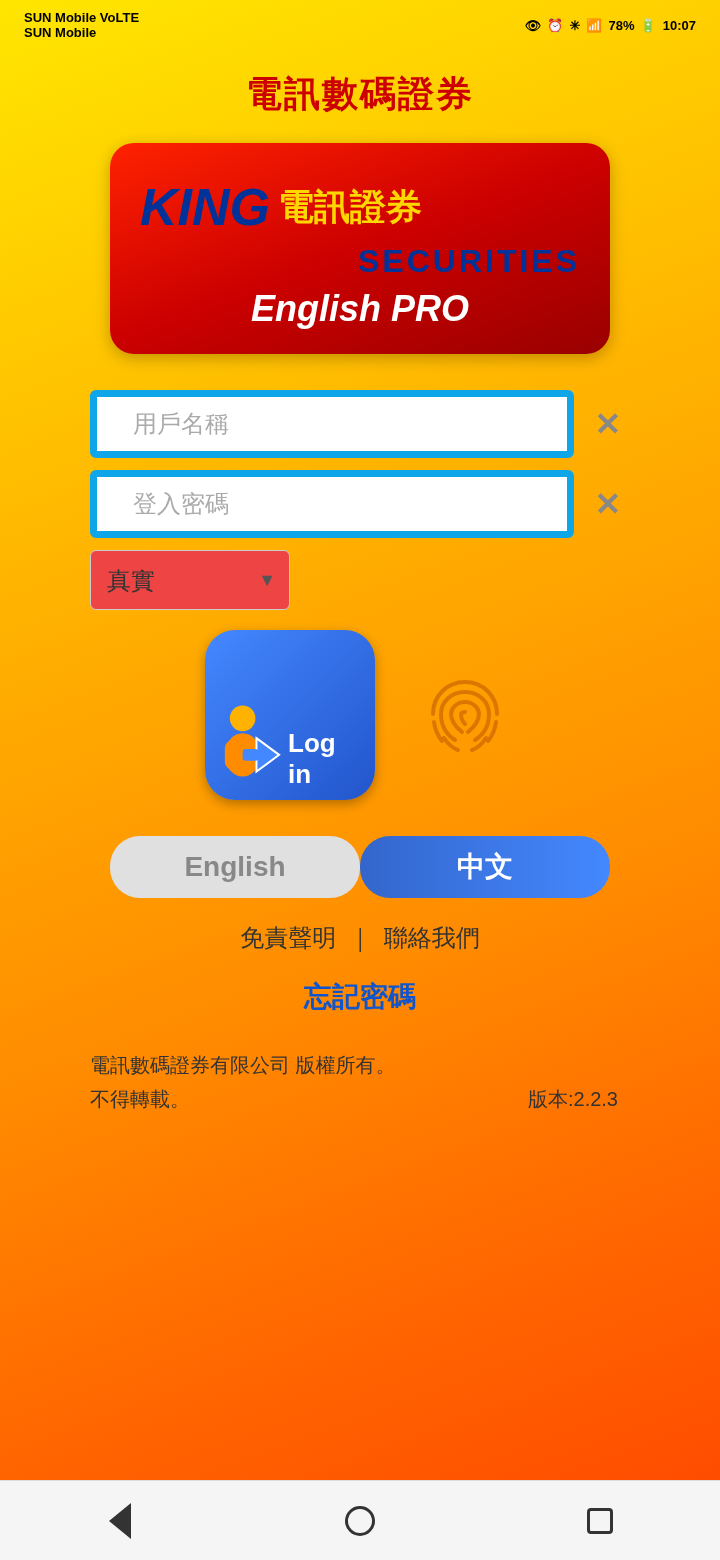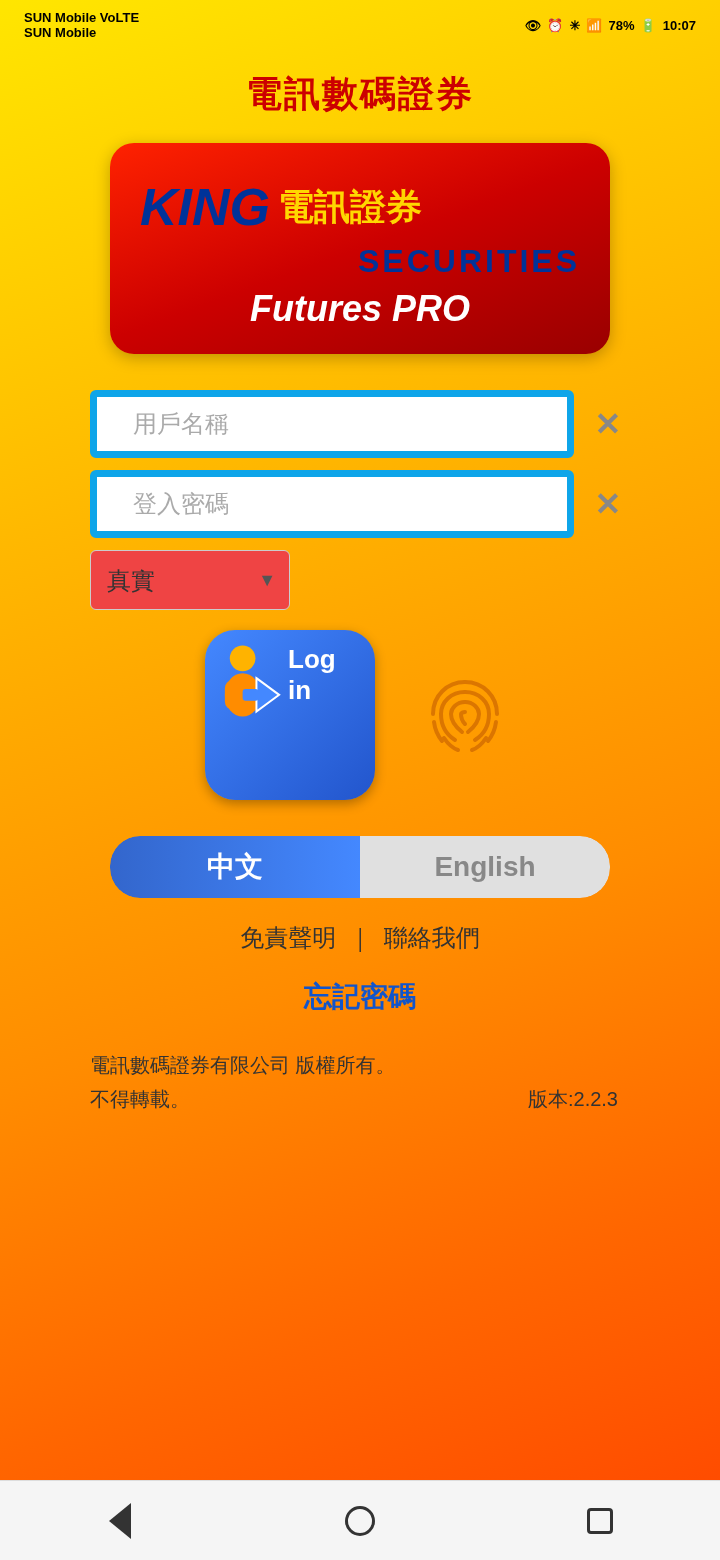--- a/index.html
+++ b/index.html
@@ -342,21 +342,21 @@
     .nav-square {
       width: 26px; height: 26px;
       border: 3px solid #333;
       border-radius: 4px;
     }
 
     
     .login-btn-content {
       display: flex;
       flex-direction: row;
-      align-items: flex-start;
+      align-items: flex-end;
       justify-content: center;
       width: 100%;
       height: 100%;
       padding: 10px;
       gap: 4px;
     }
   </style>
 </head>
 <body>
 
@@ -382,21 +382,21 @@
 
   <div class="app-title">電訊數碼證券</div>
 
   <div class="logo-card">
     <div class="logo-line2">
       <span class="logo-king">KING</span>
       <span class="logo-chinese">電訊證券</span>
     </div>
     <div class="logo-securities">SECURITIES</div>
     <div class="logo-futures">
-      <span>Futures PRO</span>
+      <span>English PRO</span>
     </div>
   </div>
 
   <div class="form-area">
 
     <div class="input-row">
       <input class="input-field" type="text" placeholder="用戶名稱" style="">
       <div class="clear-btn">
         <span class="clear-icon">✕</span>
       </div>
@@ -452,22 +452,22 @@
           <path d="M66 68 C62 74, 58 78, 52 80" stroke="#CC6600" stroke-width="4" fill="none" stroke-linecap="round"></path>
           <path d="M14 52 C15 60, 18 66, 22 71" stroke="#CC6600" stroke-width="4" fill="none" stroke-linecap="round"></path>
           <path d="M76 52 C75 60, 72 66, 68 71" stroke="#CC6600" stroke-width="4" fill="none" stroke-linecap="round"></path>
         </svg>
       </div>
     </div>
 
   </div>
 
   <div class="lang-toggle">
+    <button class="lang-btn inactive">English</button>
     <button class="lang-btn active">中文</button>
-    <button class="lang-btn inactive">English</button>
   </div>
 
   <div class="links-row">
     <span style="cursor:pointer;">免責聲明</span>
     <span>｜</span>
     <span style="cursor:pointer;">聯絡我們</span>
   </div>
 
   <div class="forgot-link">忘記密碼</div>
 

